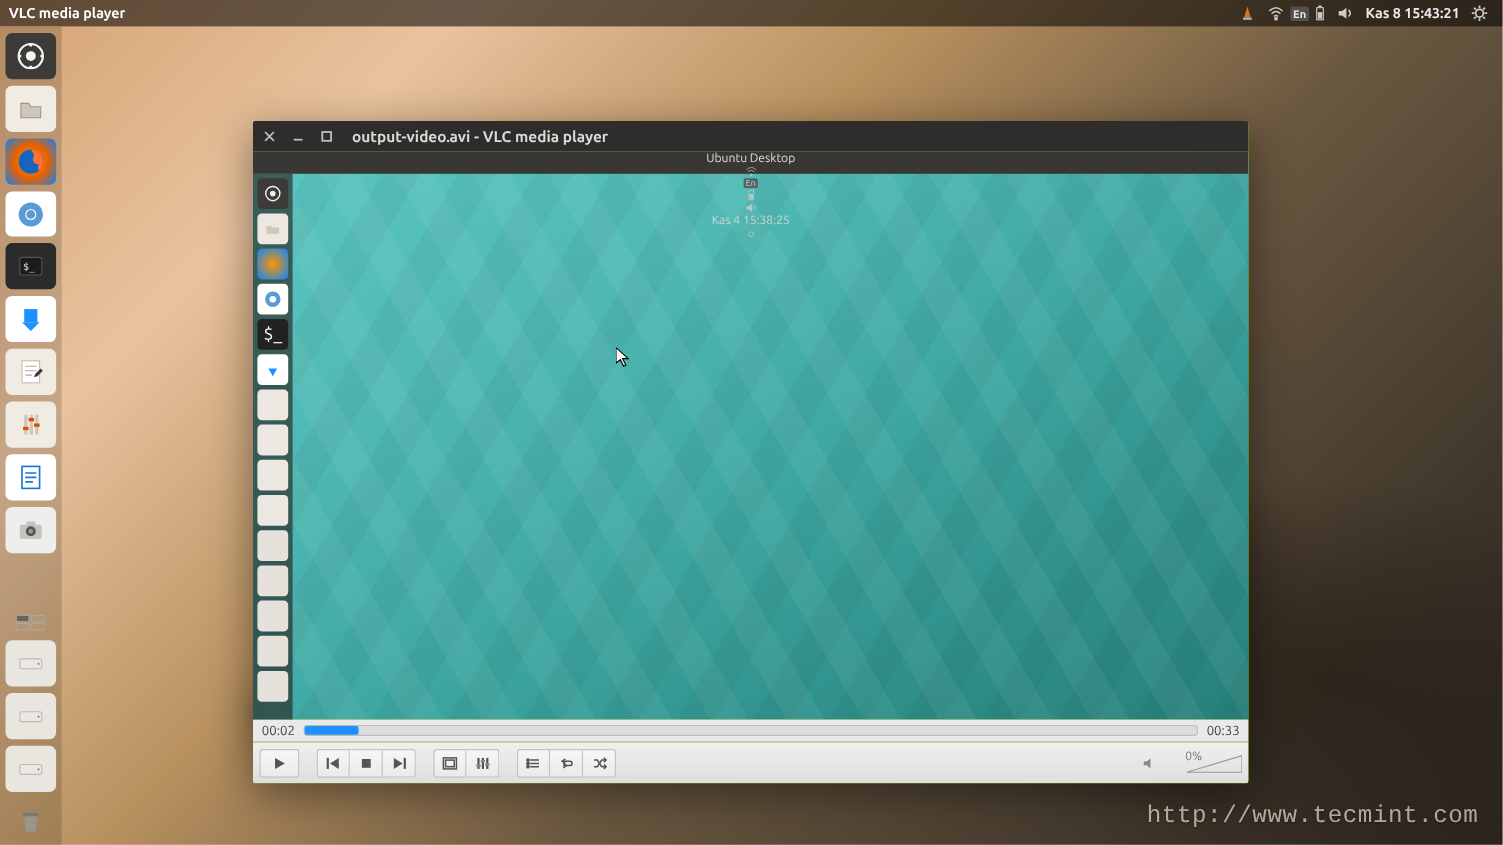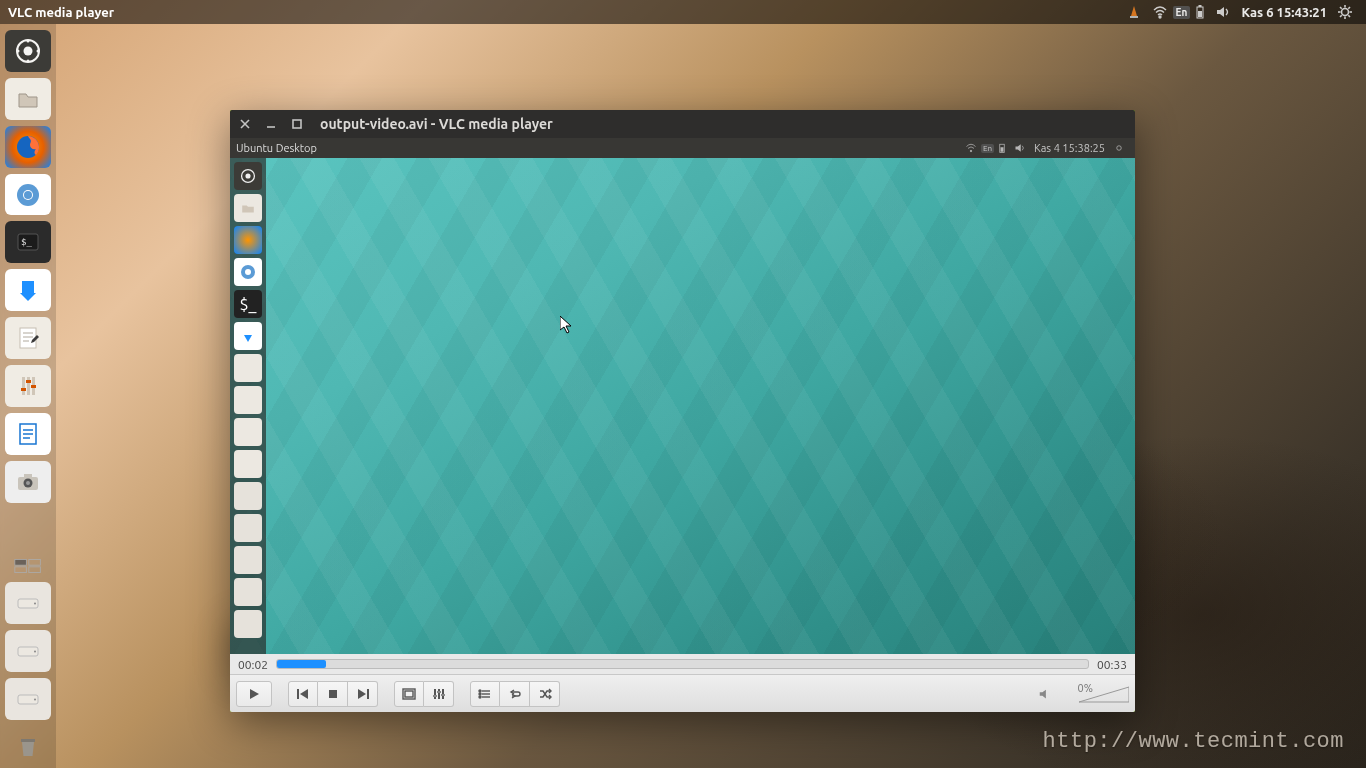--- a/index.html
+++ b/index.html
@@ -102,21 +102,21 @@
       repeating-linear-gradient(60deg, rgba(255,255,255,.05) 0 30px, transparent 30px 60px),
       repeating-linear-gradient(-60deg, rgba(0,0,0,.04) 0 30px, transparent 30px 60px);
   }
   
   .inner-top {
     position:absolute; top:0; left:0; right:0;
     height:20px;
     background:#383734;
     display:flex; align-items:center;
     padding:0 6px;
-    font-size:11px; color:#ddd;
+    font-size:11px; color:#ddd;flex-direction:column;
   }
   .inner-top .spacer{flex:1;}
   .inner-top .ind{display:flex;align-items:center;gap:3px;padding:0 4px;opacity:.85;}
   .inner-launcher {
     position:absolute; top:20px; left:0;
     width:36px;
     background:rgba(40,38,36,.65);
     display:flex; flex-direction:column; align-items:center;
     padding:4px 0; gap:4px;
   }
@@ -233,21 +233,21 @@
         <rect x="3" y="7" width="4" height="6" fill="#ddd"></rect>
       </svg>
   </div>
   <div class="ind">
     <svg width="16" height="16" viewBox="0 0 16 16" fill="#ddd">
         <polygon points="2,6 5,6 9,3 9,13 5,10 2,10"></polygon>
         <path d="M11 5 Q14 8 11 11" stroke="#ddd" fill="none" stroke-width="1.4"></path>
       </svg>
   </div>
   <div class="ind">
-    <span>Kas  6 15:43:21</span>
+    <span>Kas  8 15:43:21</span>
   </div>
   <div class="ind">
     <svg width="16" height="16" viewBox="0 0 16 16" fill="#ddd">
         <circle cx="8" cy="8" r="3.5" fill="none" stroke="#ddd" stroke-width="1.6"></circle>
         <g stroke="#ddd" stroke-width="1.6">
           <line x1="8" y1="1" x2="8" y2="3.5"></line>
           <line x1="8" y1="12.5" x2="8" y2="15"></line>
           <line x1="1" y1="8" x2="3.5" y2="8"></line>
           <line x1="12.5" y1="8" x2="15" y2="8"></line>
           <line x1="3" y1="3" x2="4.7" y2="4.7"></line>

